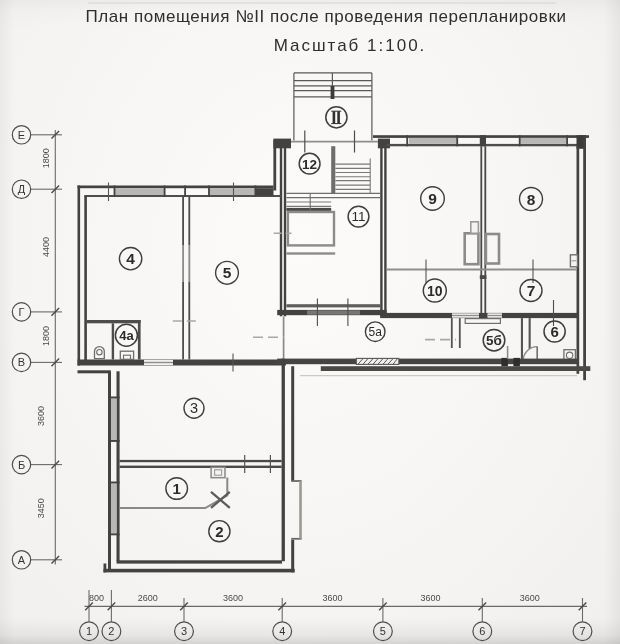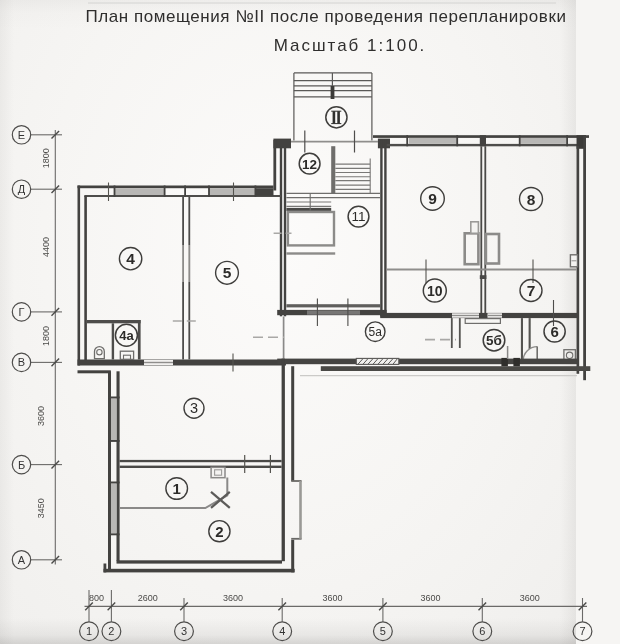--- a/index.html
+++ b/index.html
@@ -1,17 +1,17 @@
 <!DOCTYPE html>
 <html><head>
 <meta charset="utf-8">
 <style>
 html,body{margin:0;padding:0;width:620px;height:644px;overflow:hidden;
 background:#f6f5f3;font-family:"Liberation Sans",sans-serif;}
-#page{position:relative;width:576px;height:644px;
+#page{position:relative;width:620px;height:644px;
 background:
  linear-gradient(180deg, rgba(120,118,115,0.07) 0px, rgba(120,118,115,0.02) 12px, rgba(0,0,0,0) 30px),
  linear-gradient(0deg, rgba(90,88,86,0.20) 0px, rgba(90,88,86,0.08) 9px, rgba(0,0,0,0) 26px),
  linear-gradient(90deg, rgba(120,118,115,0.08) 0px, rgba(0,0,0,0) 14px),
  linear-gradient(270deg, rgba(120,118,115,0.10) 0px, rgba(0,0,0,0) 16px),
  radial-gradient(ellipse at 48% 38%, #fcfbfa 0%, #f6f5f3 55%, #f0efed 100%);}
 svg{position:absolute;left:0;top:0;}
 </style>
 </head>
 <body>

